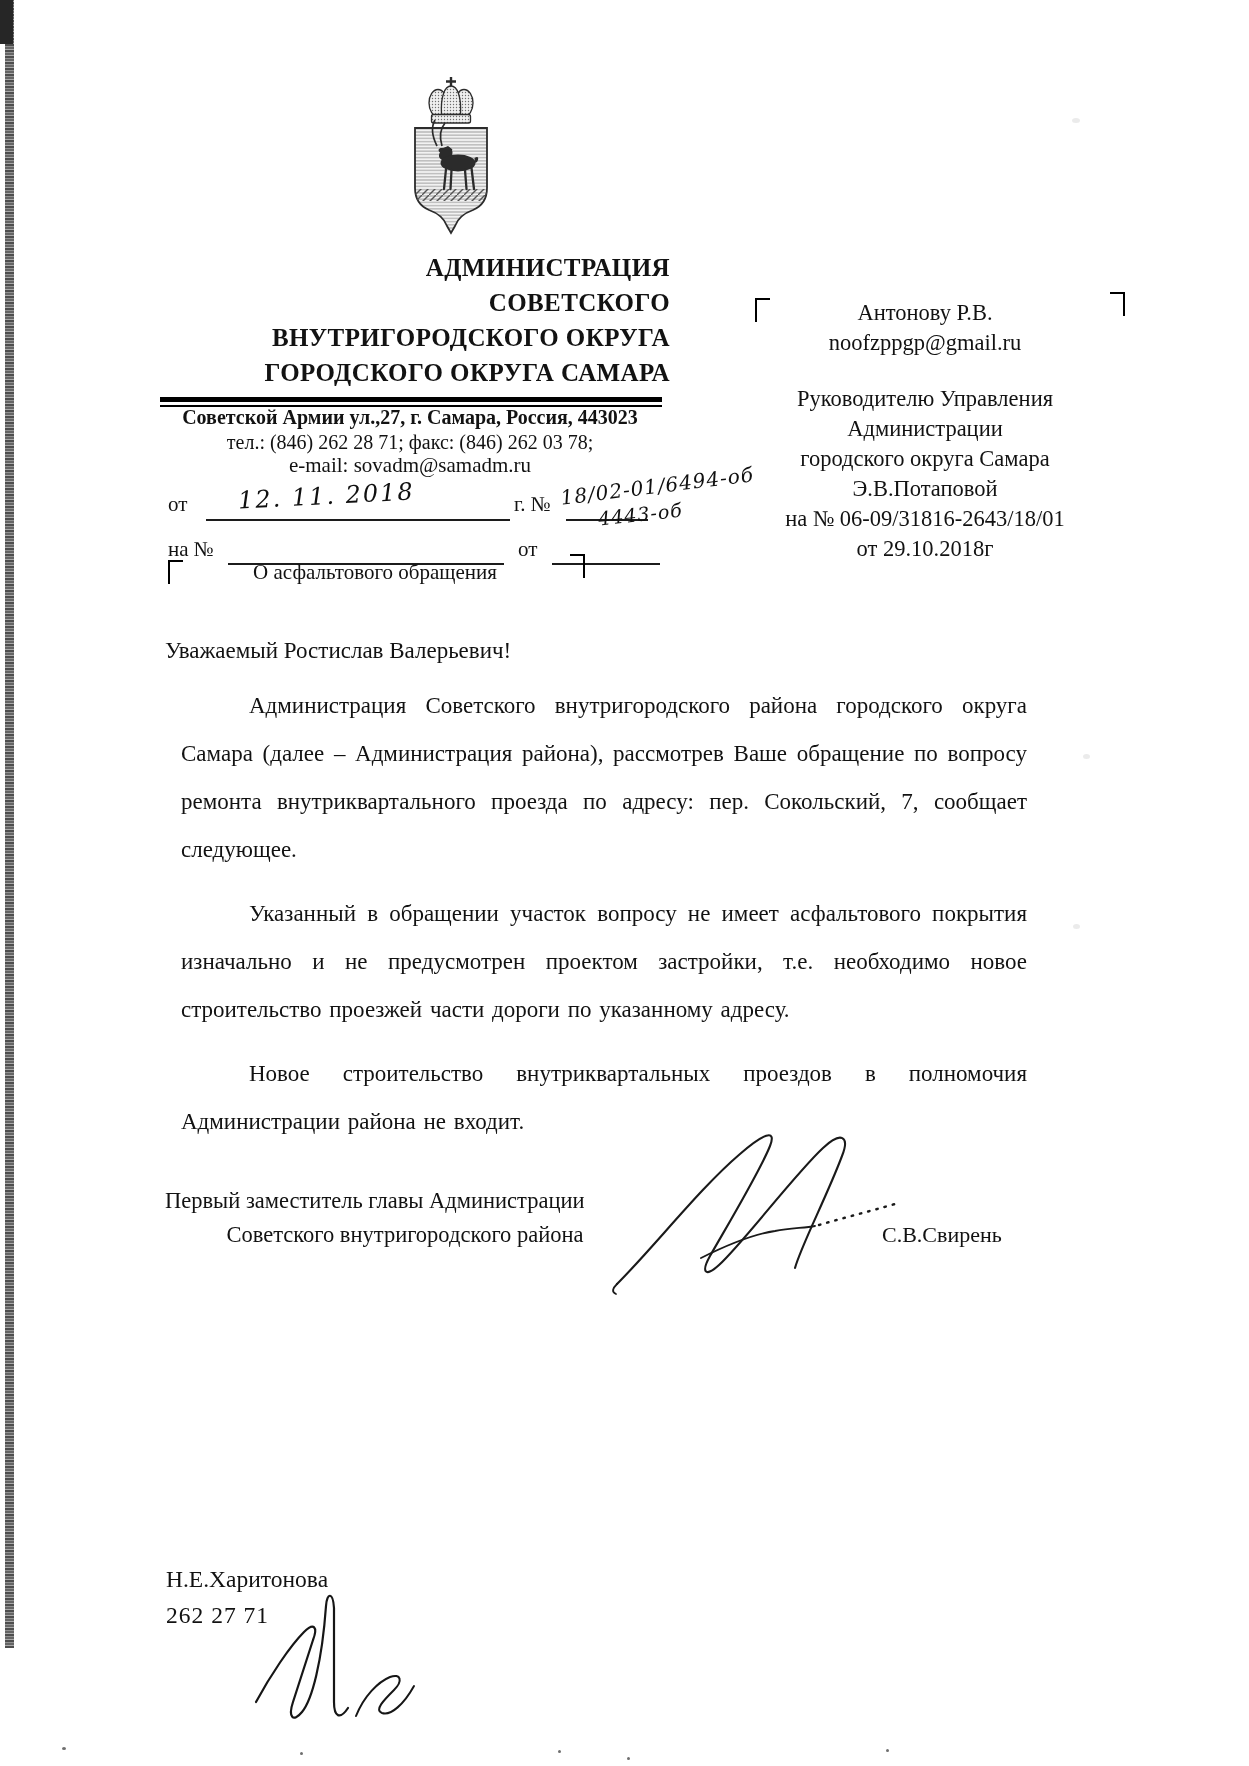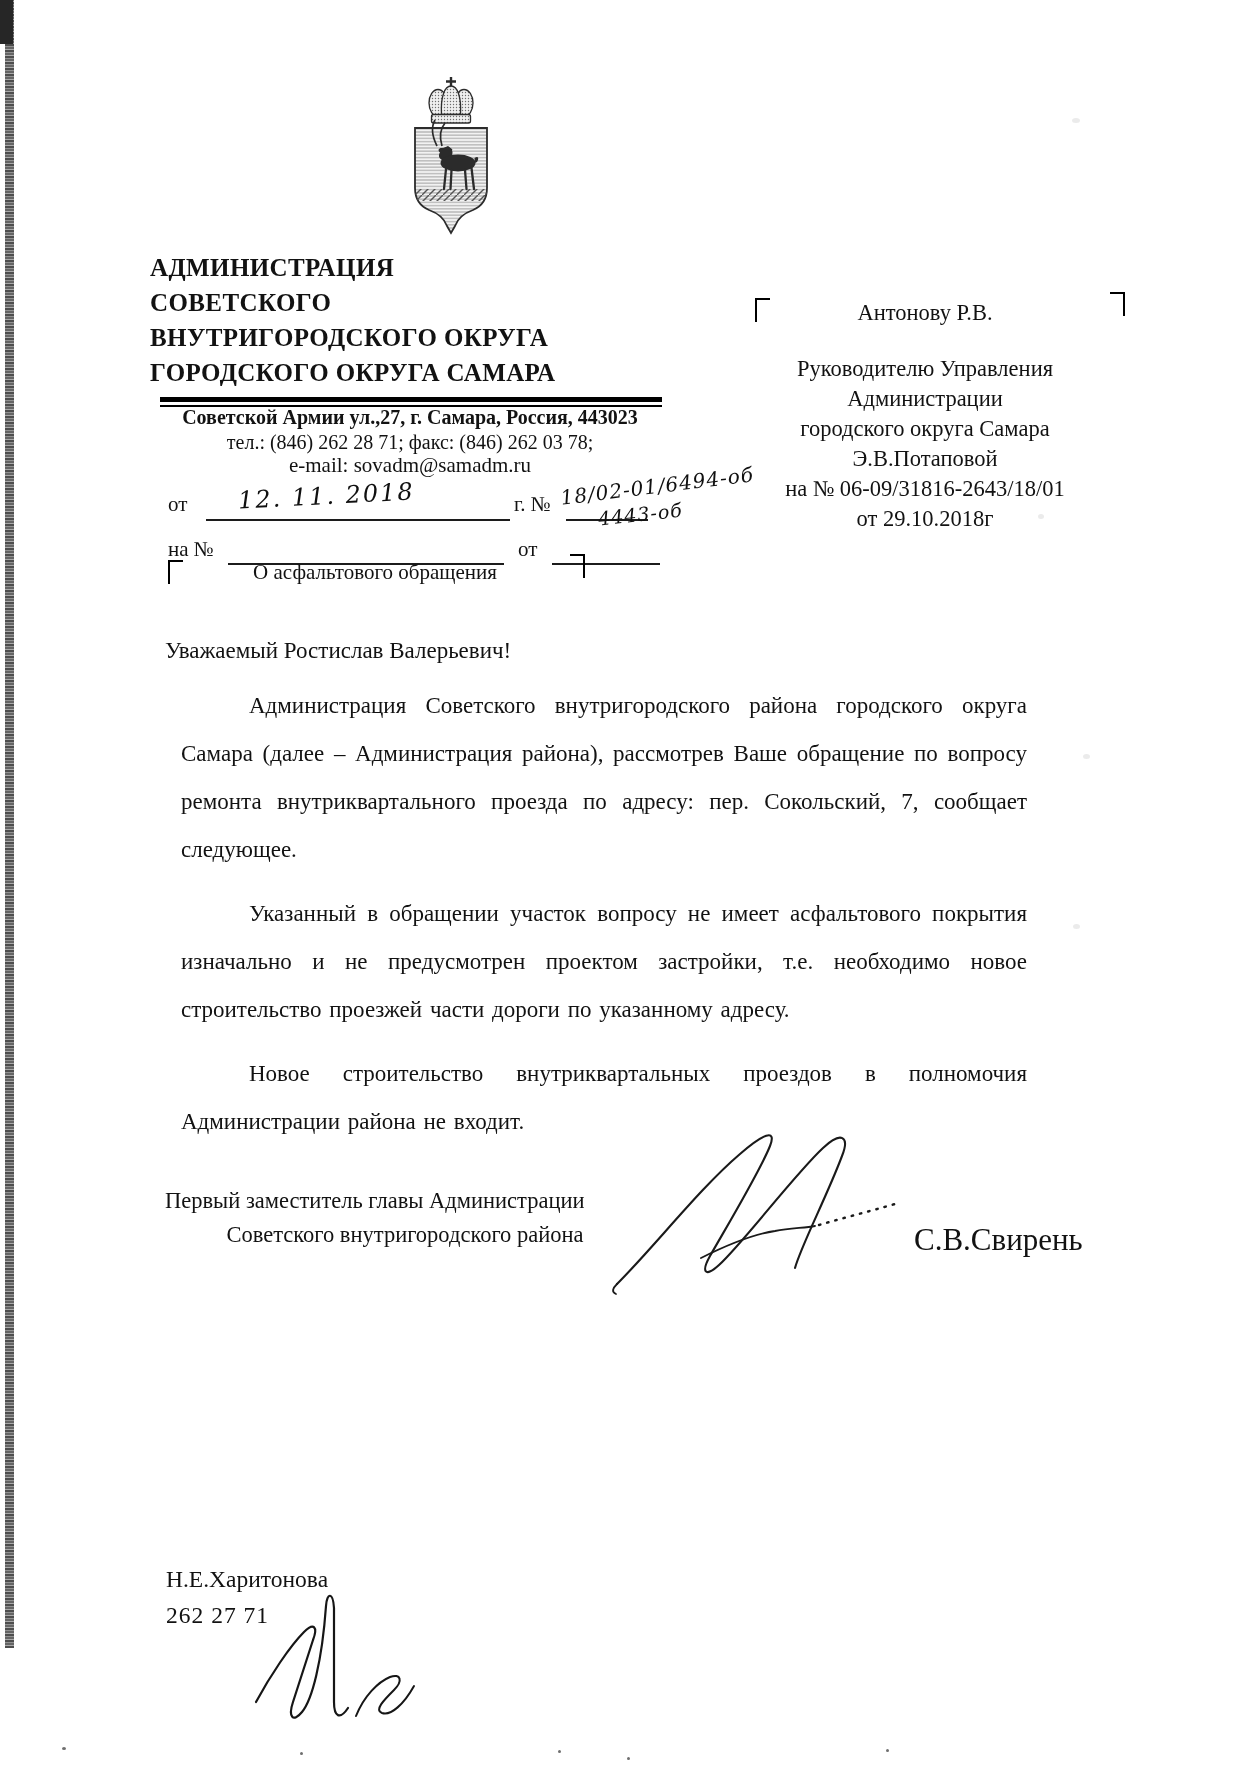--- a/index.html
+++ b/index.html
@@ -12,21 +12,21 @@
     position:absolute;left:5px;top:0;width:9px;height:1648px;
     background:repeating-linear-gradient(0deg,#2e2e2e 0 2px,#9a9a9a 2px 3px,#4a4a4a 3px 5px,#7d7d7d 5px 6px);
     opacity:.85;
   }
   .scan-strip-top{position:absolute;left:0;top:0;width:13px;height:44px;background:#262626;}
   .dot{position:absolute;border-radius:50%;background:#6f6f6f;}
   .smudge{position:absolute;border-radius:50%;background:#ebebeb;}
   
   .crest{position:absolute;left:395px;top:76px;width:112px;height:170px;}
   .org{
-    position:absolute;left:150px;top:250px;width:520px;text-align:left;
+    position:absolute;left:150px;top:250px;width:520px;text-align:right;
     font-weight:700;font-size:25px;line-height:35px;letter-spacing:.4px;
   }
   .rule-thick{position:absolute;left:160px;top:397px;width:502px;height:5px;background:#000;}
   .rule-thin{position:absolute;left:160px;top:405px;width:502px;height:2px;background:#000;}
   .addr{position:absolute;left:140px;width:540px;text-align:center;font-size:20px;line-height:23px;}
   .addr1{top:406px;font-weight:bold;}
   .addr2{top:431px;}
   .addr3{top:454px;font-size:21px;}
   .form-label{position:absolute;font-size:21px;}
   .uline{position:absolute;height:2px;background:#1c1c1c;}
@@ -46,21 +46,21 @@
   
   .salutation{position:absolute;left:165px;top:638px;width:878px;text-align:left;font-size:23px;}
   .body-text{
     position:absolute;left:165px;top:666px;width:878px;
     font-size:23px;line-height:48px;text-align:justify;
   }
   .body-text p{margin:16px;text-indent:68px;word-spacing:2px;}
   
   .sig-title1{position:absolute;left:165px;top:1188px;width:500px;font-size:22.5px;}
   .sig-title2{position:absolute;left:165px;top:1222px;width:480px;text-align:center;font-size:22.5px;}
-  .sig-name{position:absolute;left:882px;top:1222px;font-size:31px;margin-left:32px;}
+  .sig-name{position:absolute;left:882px;top:1222px;font-size:22px;}
   .sig-svg{position:absolute;left:605px;top:1116px;width:330px;height:185px;}
   
   .exec-name{position:absolute;left:166px;top:1566px;font-size:23.5px;}
   .exec-phone{position:absolute;left:166px;top:1602px;font-size:23.5px;letter-spacing:1px;}
   .foot-sig{position:absolute;left:238px;top:1584px;width:210px;height:160px;}
 </style>
 </head>
 <body>
 
 <div class="page">
@@ -148,20 +148,21 @@
   <div class="uline" style="left:552px;top:563px;width:108px;"></div>
 
   <div class="bracket-open" style="left:168px;top:560px;"></div>
   <div class="subject">О асфальтового обращения</div>
   <div class="bracket-close" style="left:570px;top:554px;"></div>
 
   <div class="bracket-open" style="left:755px;top:298px;"></div>
   <div class="bracket-close" style="left:1110px;top:292px;"></div>
   <div class="addressee">
     <div>Антонову Р.В.</div>
+    <div>noofzppgp@gmail.ru</div>
     <div class="gap"></div>
     <div>Руководителю Управления</div>
     <div>Администрации</div>
     <div>городского округа Самара</div>
     <div>Э.В.Потаповой</div>
     <div>на № 06-09/31816-2643/18/01</div>
     <div>от 29.10.2018г</div>
   </div>
 
   <div class="salutation">Уважаемый Ростислав Валерьевич!</div>

